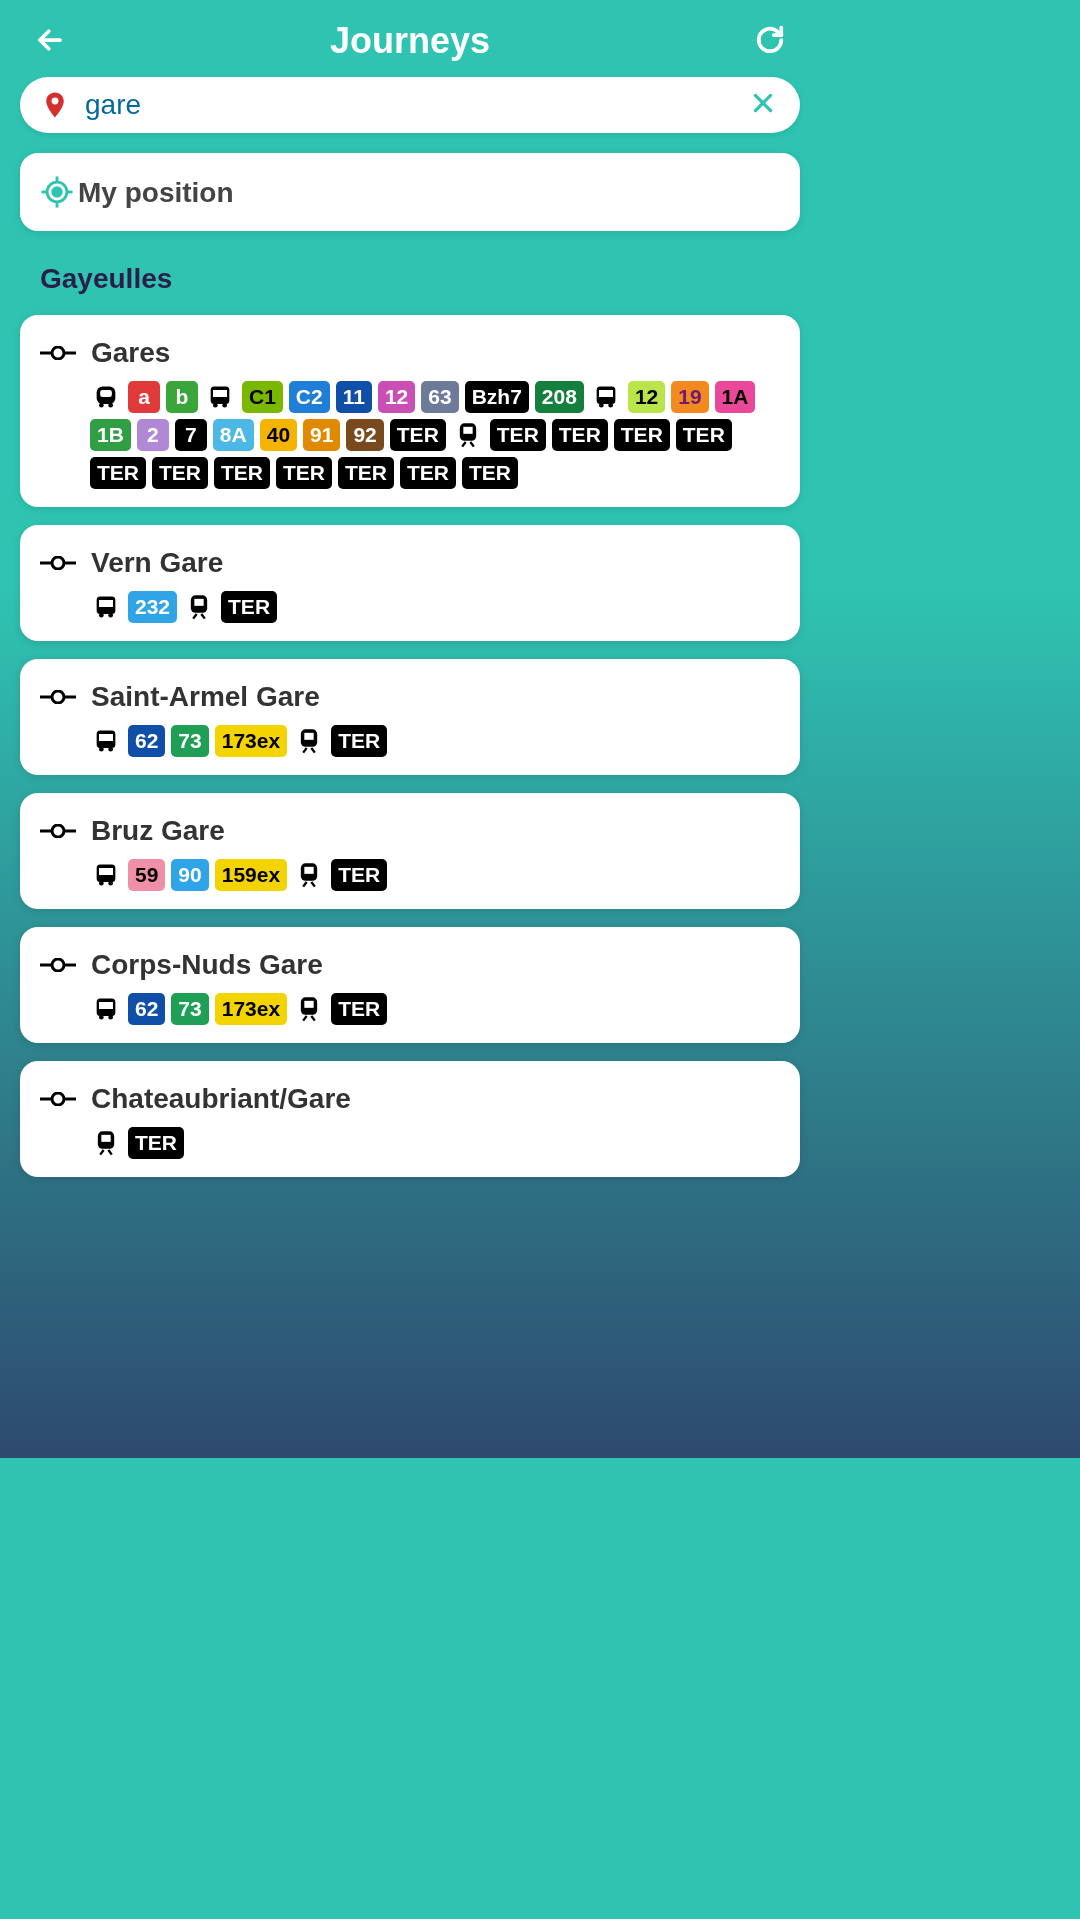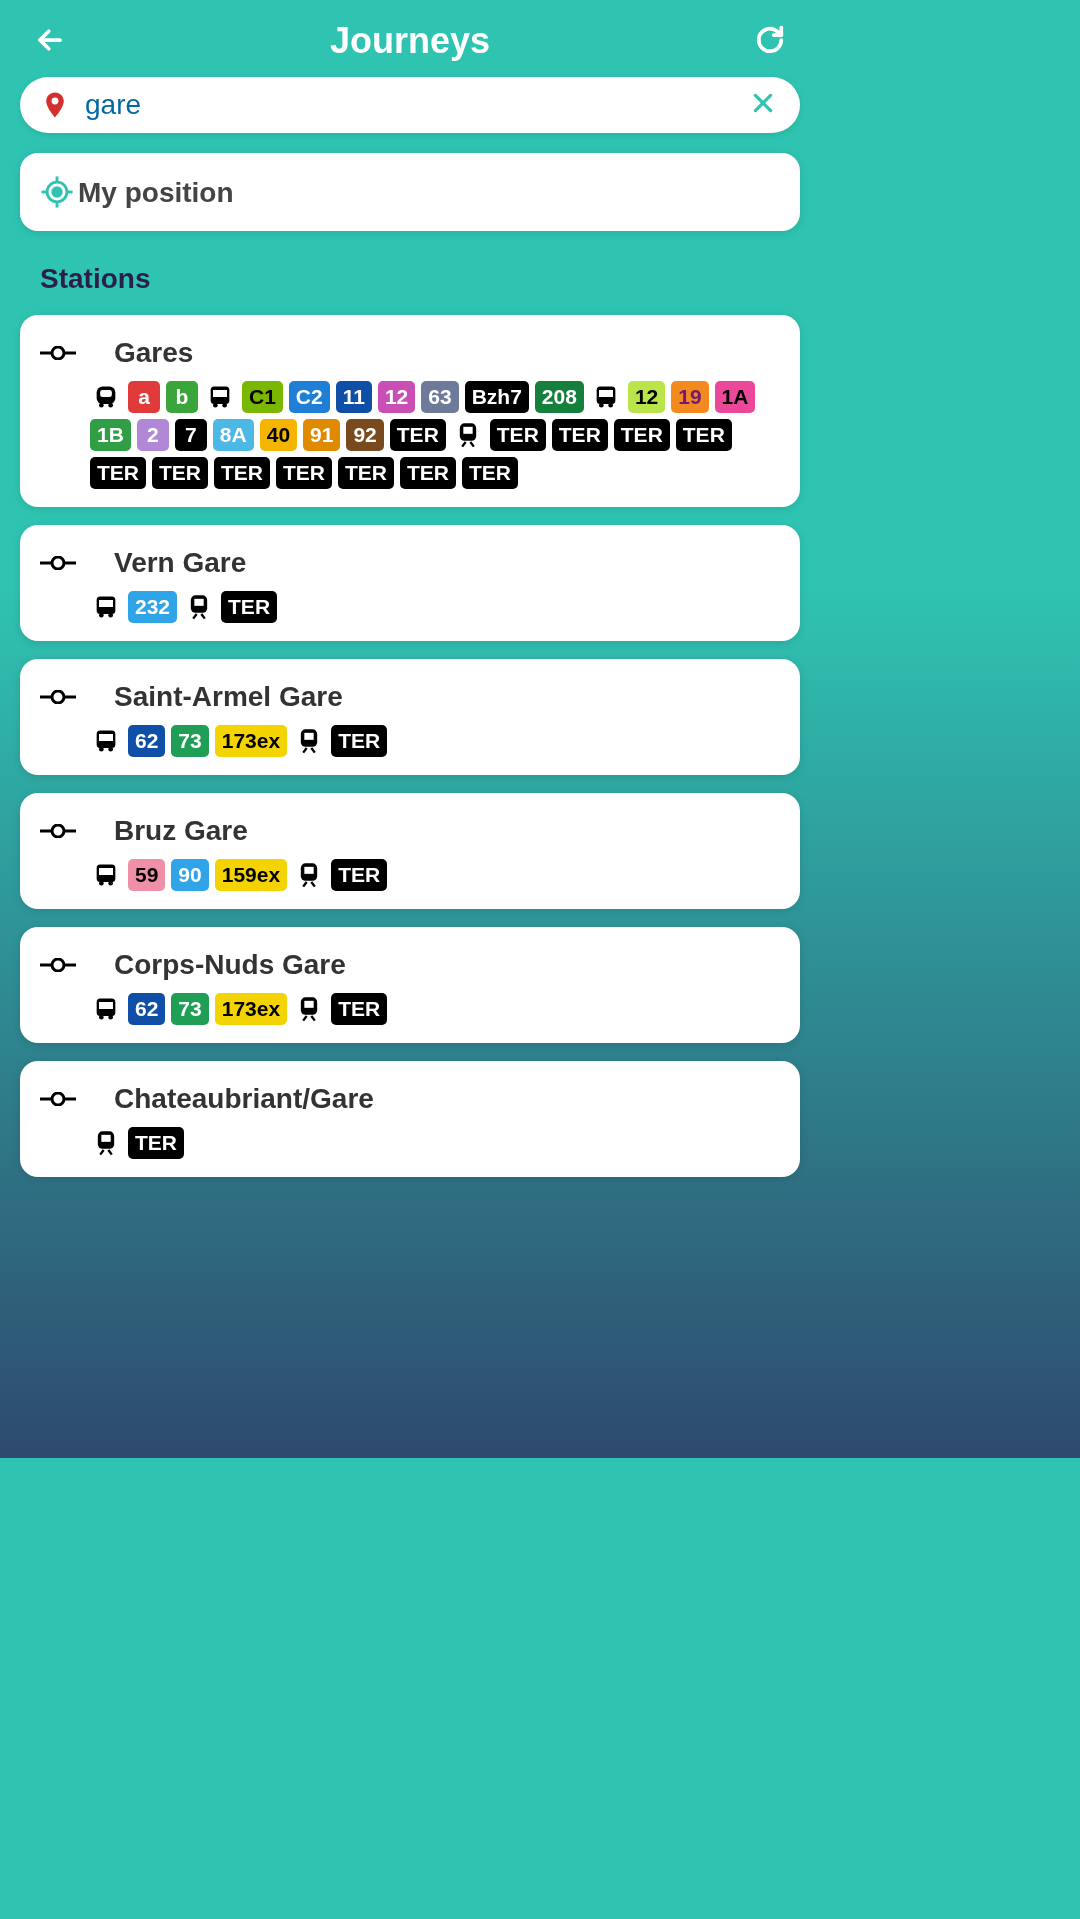--- a/index.html
+++ b/index.html
@@ -89,21 +89,21 @@
   box-shadow: 0 2px 8px rgba(0,0,0,0.12);
   margin-bottom: 18px;
 }
 .station-head {
   display: flex;
   align-items: center;
   gap: 15px;
   margin-bottom: 12px;
 }
 .stop-glyph { width: 36px; height: 14px; flex-shrink: 0; }
-.station-name { font-size: 28px; font-weight: 700; color: #333; margin-left: 23px; }
+.station-name { font-size: 28px; font-weight: 700; color: #333; }
 .lines-row {
   display: flex;
   flex-wrap: wrap;
   gap: 6px;
   padding-left: 50px;
   align-items: center;
 }
 .mode-icon {
   width: 28px;
   height: 28px;
@@ -170,21 +170,21 @@
           <circle cx="12" cy="12" r="3" fill="#2fc4b2"></circle>
           <line x1="12" y1="1" x2="12" y2="5"></line>
           <line x1="12" y1="19" x2="12" y2="23"></line>
           <line x1="1" y1="12" x2="5" y2="12"></line>
           <line x1="19" y1="12" x2="23" y2="12"></line>
         </svg>
     </span>
     <span class="label">My position</span>
   </div>
 
-  <div class="section-title">Stations</div>
+  <div class="section-title">Gayeulles</div>
 
   <div id="stations-list">
       <div class="station-card">
         <div class="station-head">
           <svg class="stop-glyph" viewBox="0 0 36 14">
             <line x1="0" y1="7" x2="11" y2="7" stroke="#000" stroke-width="3"></line>
             <circle cx="18" cy="7" r="6" fill="#fff" stroke="#000" stroke-width="3"></circle>
             <line x1="25" y1="7" x2="36" y2="7" stroke="#000" stroke-width="3"></line>
           </svg>
           <span class="station-name">Gares</span>

